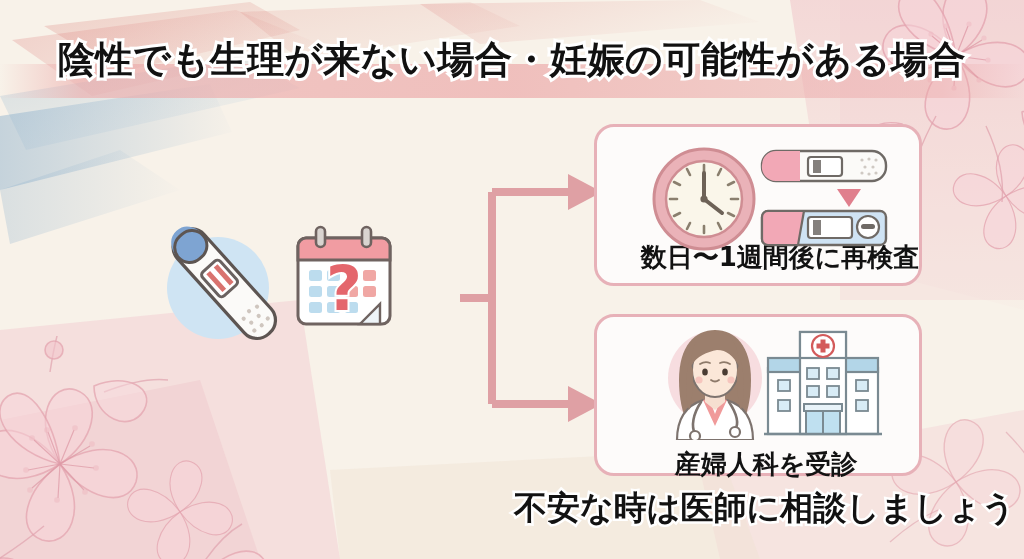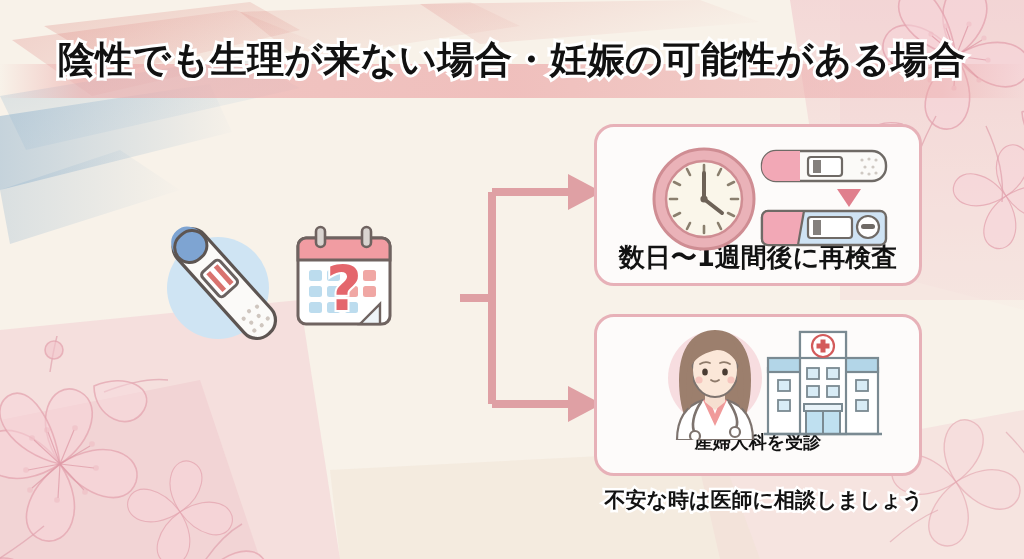--- a/index.html
+++ b/index.html
@@ -31,28 +31,28 @@
     box-sizing:border-box;
   }
   .card-label{
     position:absolute;left:0;width:100%;text-align:center;
     font-weight:bold;color:#121212;white-space:nowrap;
   }
 
   #card-left{left:102px;top:190px;width:366px;height:217px;}
   #card-left .card-label{top:160px;font-size:25px;}
   #card-top{left:594px;top:124px;width:328px;height:162px;}
-  #card-top .card-label{top:113px;font-size:26px;}
+  #card-top .card-label{top:113px;font-size:26px;margin-left:22px;}
   #card-bottom{left:594px;top:314px;width:328px;height:162px;}
-  #card-bottom .card-label{top:113px;font-size:18px;}
+  #card-bottom .card-label{top:130px;font-size:26px;margin-left:8px;}
 
   
   .footer-note{
     position:absolute;left:514px;top:486px;width:500px;text-align:center;
-    font-size:21px;font-weight:bold;color:#121212;white-space:nowrap;
+    font-size:33px;font-weight:bold;color:#121212;white-space:nowrap;
     -webkit-text-stroke:5px #ffffff;paint-order:stroke fill;
   }
 
   
   #connector{position:absolute;left:460px;top:140px;width:150px;height:300px;}
 
   
   .ill{position:absolute;}
   #ill-stick{left:150px;top:208px;width:150px;height:150px;}
   #ill-cal{left:288px;top:222px;width:112px;height:112px;}

